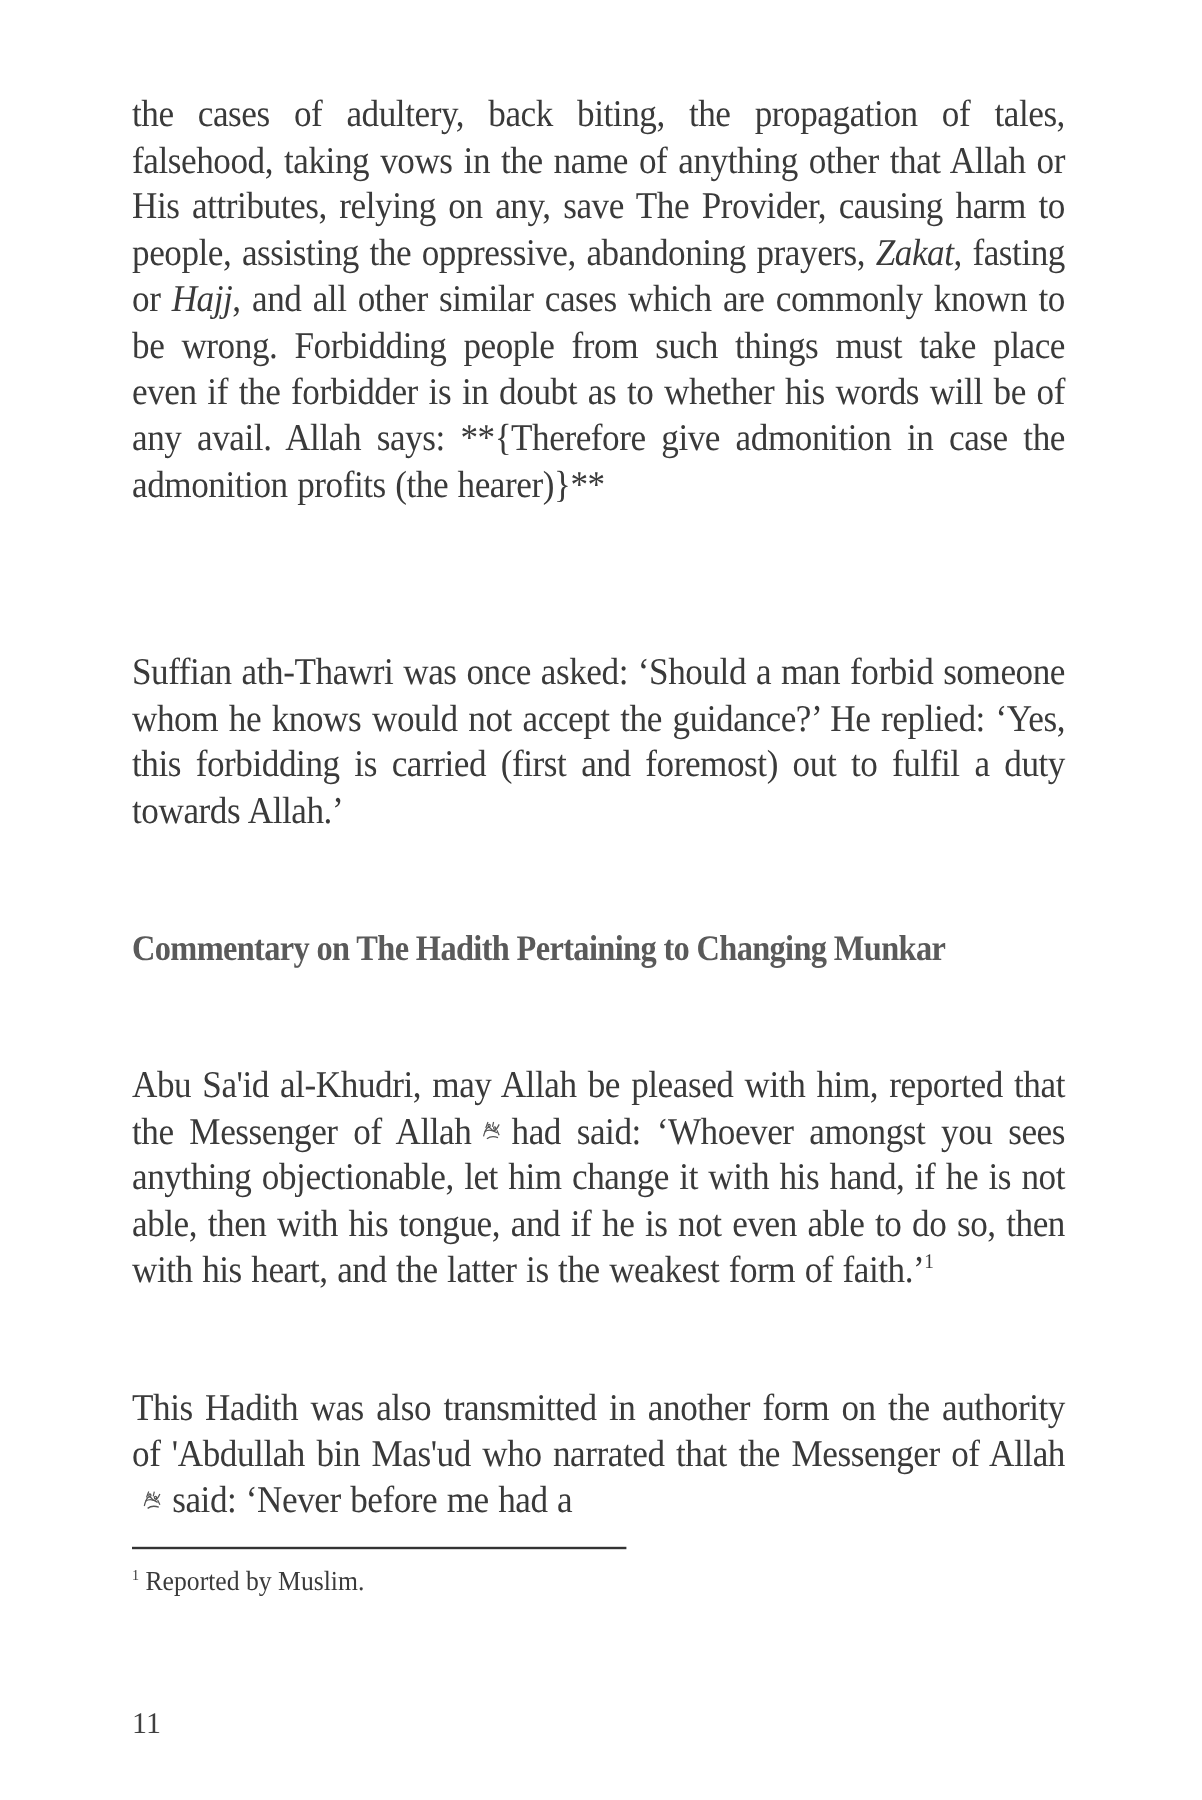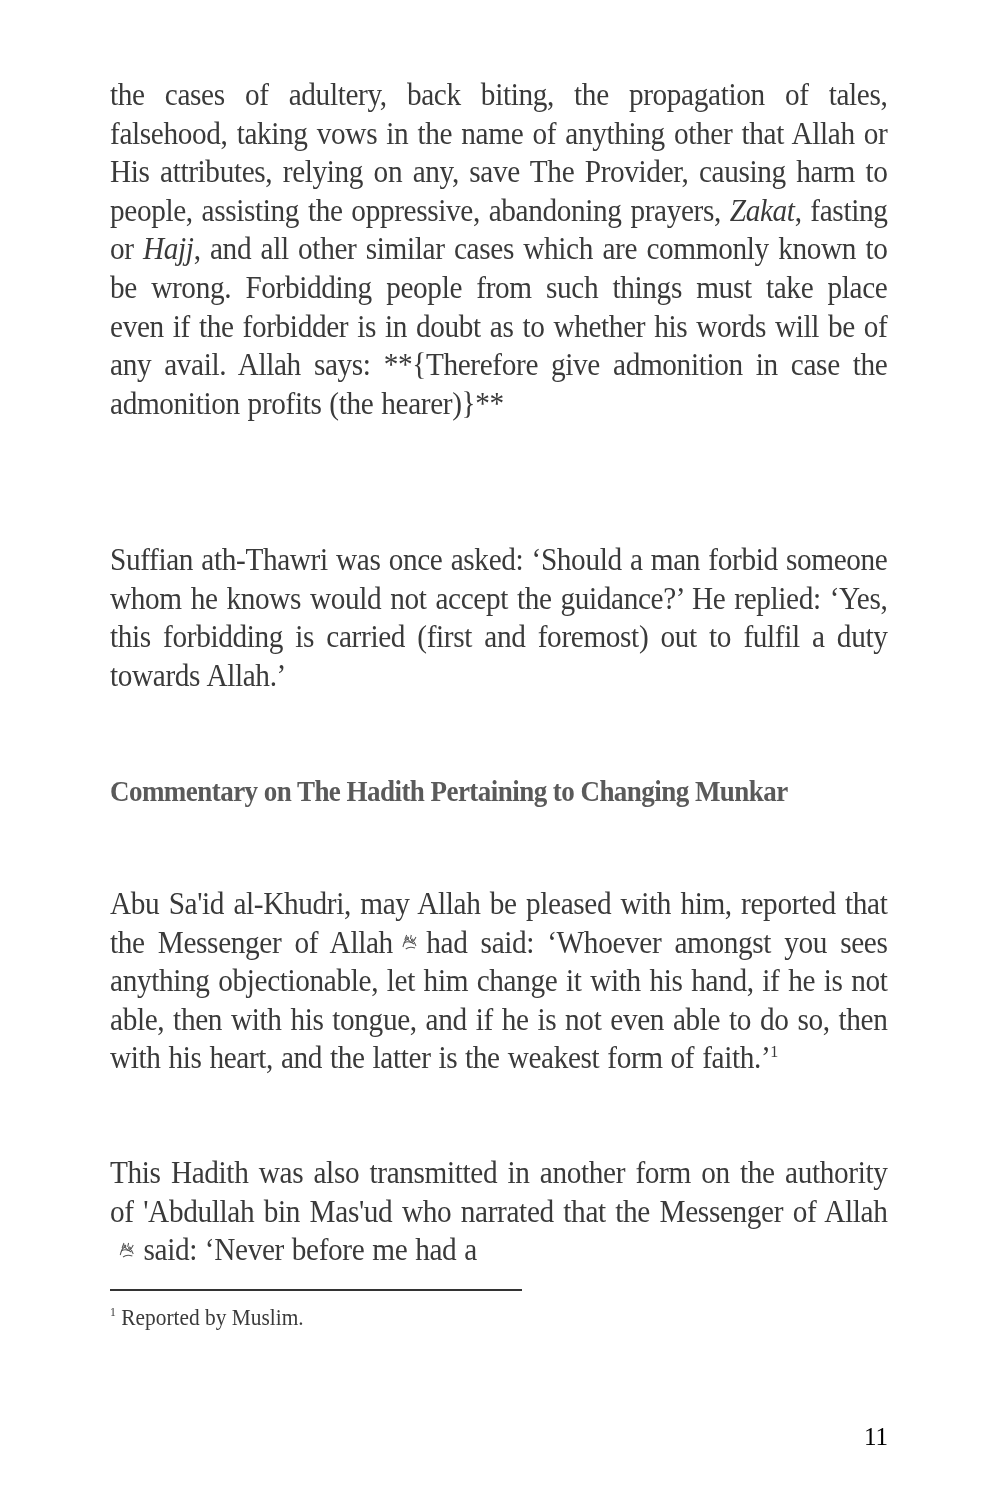--- a/index.html
+++ b/index.html
@@ -82,23 +82,23 @@
     .footnote sup, .para sup {
       font-size: 0.55em;
       vertical-align: super;
       line-height: 0;
     }
     .page-number {
       position: absolute;
       top: 1347px;
       left: 0;
       width: 778px;
-      text-align: right;
+      text-align: left;
       font-size: 25px;
-      color: #000000;
+      color: #404040;
     }
   </style>
 </head>
 <body>
 
 <div class="page">
 
   <p class="para p1"><span>the cases of adultery, back biting, the propagation of tales, falsehood, taking vows in the name of anything other that Allah or His attributes, relying on any, save The Provider, causing harm to people, assisting the oppressive, abandoning prayers, </span><em>Zakat</em><span>, fasting or </span><em>Hajj</em><span>, and all other similar cases which are commonly known to be wrong.  Forbidding people from such things must take place even if the forbidder is in doubt as to whether his words will be of any avail.  Allah says: **{Therefore give admonition in case the admonition profits (the hearer)}**</span></p>
 
   <p class="para p2"><span>Suffian ath-Thawri was once asked: ‘Should a man forbid someone whom he knows would not accept the guidance?’  He replied: ‘Yes, this forbidding is carried (first and foremost) out to fulfil a duty towards Allah.’</span></p>

